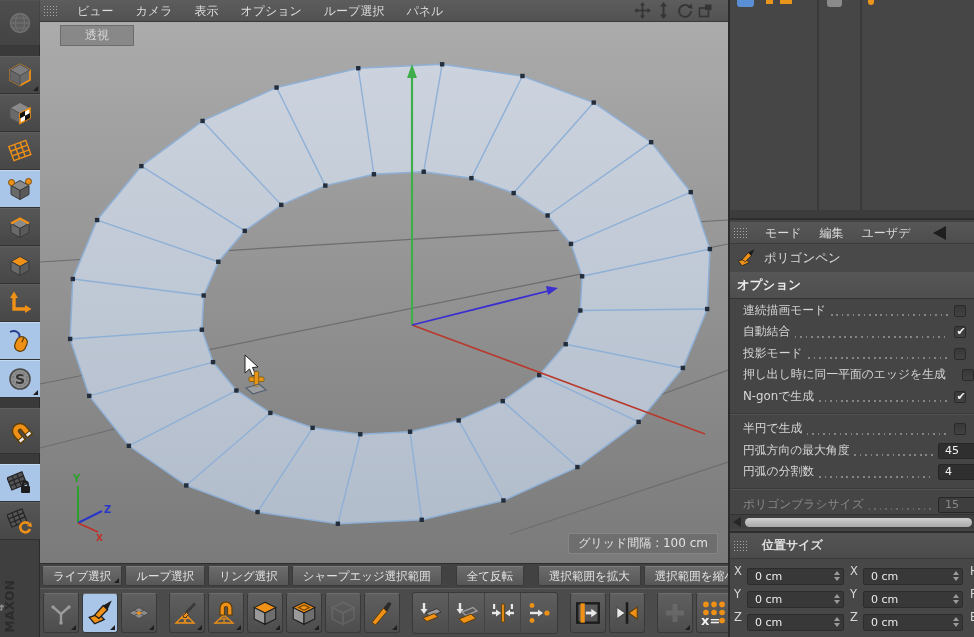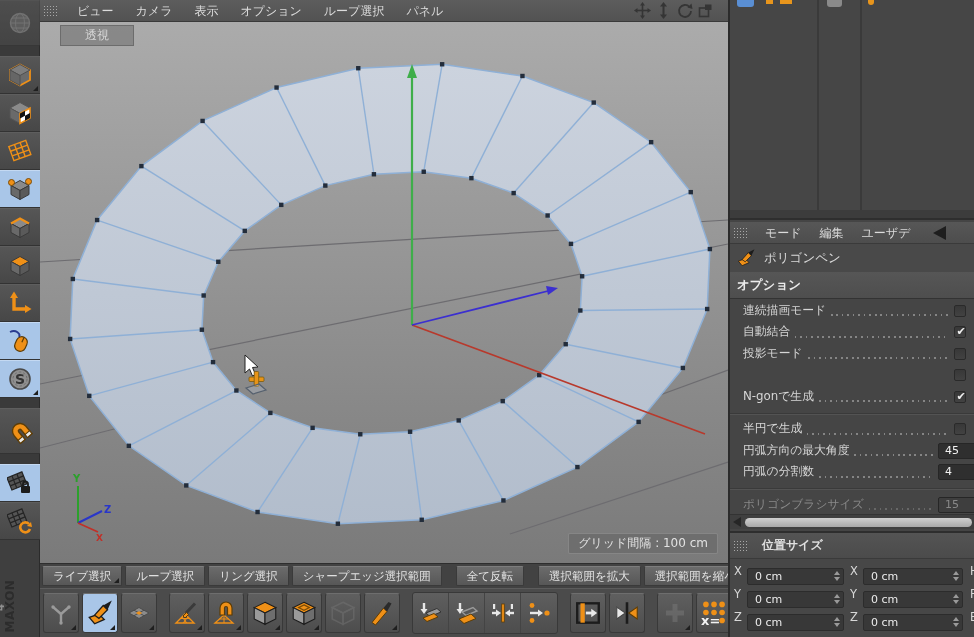--- a/index.html
+++ b/index.html
@@ -598,20 +598,21 @@
       <span class="opt-label">自動結合</span>
       <span class="leader" style=""></span>
           <span class="cbx on"></span>
         </div>
         <div class="opt-row">
       <span class="opt-label">投影モード</span>
       <span class="leader" style=""></span>
           <span class="cbx"></span>
         </div>
         <div class="opt-row">
+      <span class="opt-label">押し出し時に同一平面のエッジを生成</span>
       <span class="leader" style="visibility:hidden;"></span>
           <span class="cbx"></span>
         </div>
         <div class="opt-row">
       <span class="opt-label">N-gonで生成</span>
       <span class="leader" style=""></span>
           <span class="cbx on"></span>
         </div>
         <div class="opt-sep"></div>
         <div class="opt-row">

